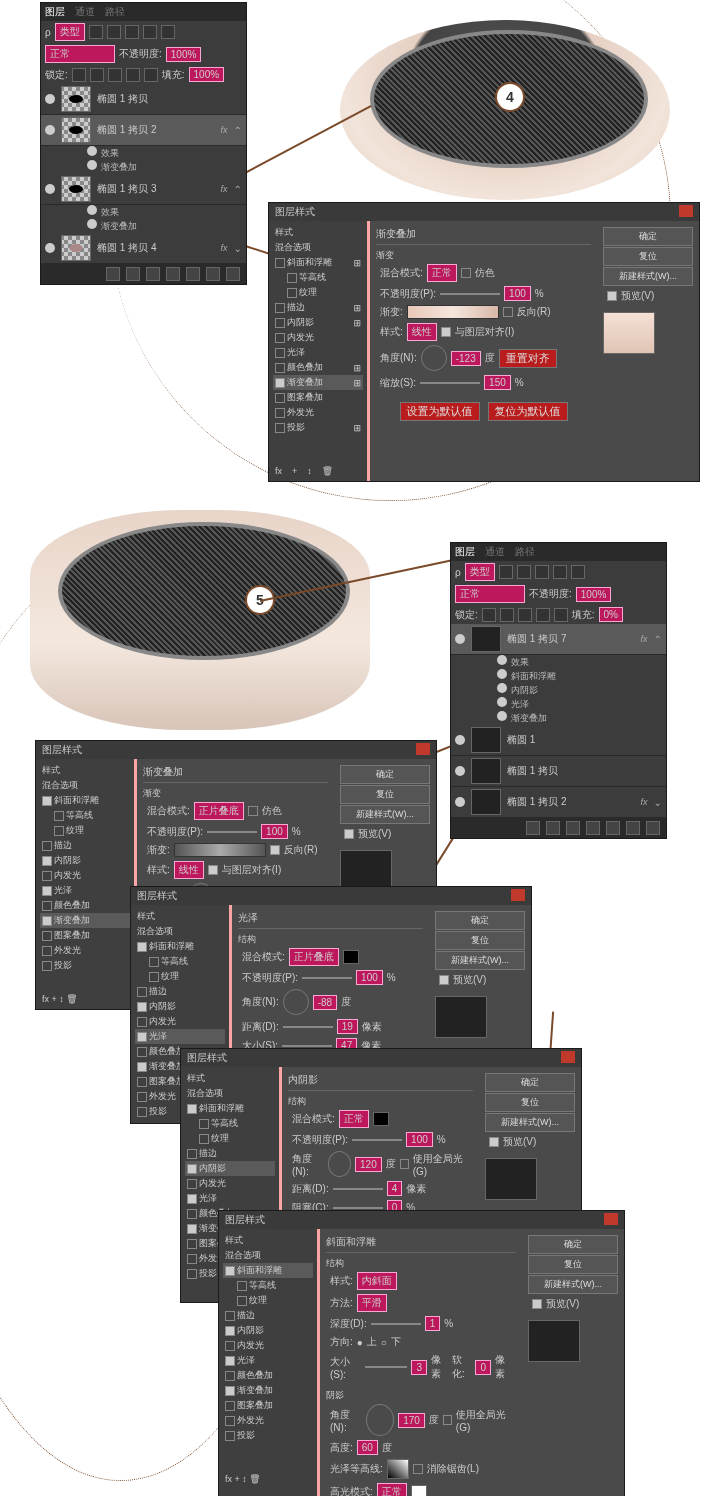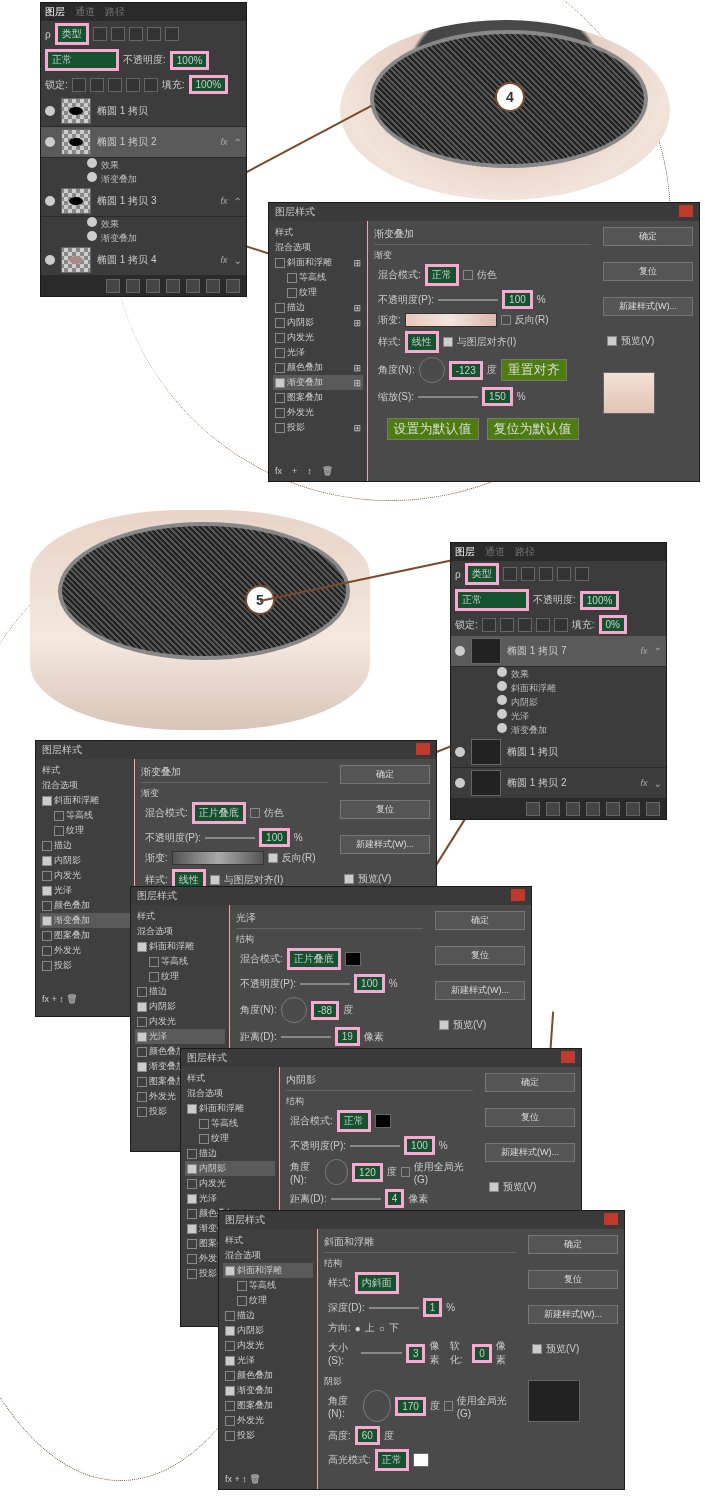--- a/index.html
+++ b/index.html
@@ -1,47 +1,47 @@
 <!DOCTYPE html>
 <html><head>
 <meta charset="utf-8">
 <style>
 body{margin:0;background:#fff;font-family:"Microsoft YaHei",sans-serif;font-size:10px;color:#ccc;position:relative;width:705px;height:1496px;overflow:hidden}
 .panel{position:absolute;background:#3c3c3c;border:1px solid #1a1a1a}
 .panel-hdr{background:#2a2a2a;display:flex;padding:2px 4px;gap:10px;font-size:10px}
 .tab-act{color:#fff}
 .tab-ina{color:#777}
 .row{display:flex;align-items:center;gap:4px;padding:2px 4px;font-size:10px}
-.sel{background:#14532d;border:3px solid #f9a8d4;padding:1px 4px;color:#ccc;font-size:10px}
+.sel{background:#be185d;border:1px solid #f9a8d4;padding:1px 4px;color:#ccc;font-size:10px}
 .ico{width:12px;height:12px;border:1px solid #666;display:inline-block;background:#333}
 .thumb{width:28px;height:24px;background:repeating-conic-gradient(#888 0% 25%,#ccc 0% 50%) 50%/8px 8px;border:1px solid #666;display:flex;align-items:center;justify-content:center}
 .thumb.dark{background:#222}
 .layer-row{display:flex;align-items:center;gap:6px;padding:2px 4px;border-bottom:1px solid #2a2a2a}
 .eye{width:10px;height:10px;border-radius:50%;background:#ccc}
 .fx{color:#aaa;font-style:italic;font-size:9px;margin-left:auto}
 .sub{padding-left:46px;font-size:9px;color:#bbb}
 .ftr{display:flex;gap:6px;padding:3px 6px;background:#2a2a2a;justify-content:flex-end}
 .ftr span{width:12px;height:12px;background:#444;border:1px solid #666}
 .dlg{position:absolute;background:#4a4a4a;border:1px solid #1a1a1a}
 .dlg-t{background:#3a3a3a;padding:2px 6px;font-size:10px;display:flex;justify-content:space-between}
 .dlg-x{width:14px;height:12px;background:#c0392b}
 .dlg-body{display:flex}
-.dlg-side{width:90px;background:#3f3f3f;padding:4px;font-size:9px;border-right:1px solid #fca5a5}
+.dlg-side{width:90px;background:#3f3f3f;padding:4px;font-size:9px;border-right:3px solid #fca5a5}
 .dlg-side div{padding:1px 2px;display:flex;align-items:center;gap:2px}
 .chk{width:8px;height:8px;border:1px solid #888;display:inline-block}
 .chk.on{background:#ccc}
 .dlg-side .act{background:#5a5a5a}
 .dlg-main{flex:1;padding:6px;font-size:9px}
 .dlg-main .hd{font-size:10px;padding-bottom:3px;border-bottom:1px solid #666;margin-bottom:4px}
-.dlg-btns{width:90px;padding:6px;display:flex;flex-direction:column;gap:16px}
+.dlg-btns{width:90px;padding:6px;display:flex;flex-direction:column;gap:1px}
 .btn{background:#555;border:1px solid #777;padding:2px;text-align:center;font-size:9px;color:#ddd}
 .sw{width:50px;height:40px;border:1px solid #666;margin-top:6px}
 .grad-sw{width:90px;height:12px;background:linear-gradient(90deg,#e8c8b8,#f5e5dd,#d8b8a8);border:1px solid #333;display:inline-block}
 .grad-gr{width:90px;height:12px;background:linear-gradient(90deg,#555,#aaa,#555);border:1px solid #333;display:inline-block}
-.mini-btn{background:#4d7c0f;border:1px solid #777;padding:1px 6px;font-size:13px;color:#ddd;display:inline-block}
+.mini-btn{background:#b91c1c;border:1px solid #777;padding:1px 6px;font-size:11px;color:#ddd;display:inline-block}
 .dial{width:24px;height:24px;border:1px solid #777;border-radius:50%;display:inline-block;position:relative}
 .speaker{position:absolute;border-radius:50%}
 .badge{position:absolute;width:26px;height:26px;border-radius:50%;background:#fff;border:2px solid #7a4a2a;display:flex;align-items:center;justify-content:center;font-weight:bold;color:#333;font-size:14px}
 .arrow{position:absolute;background:#7a4a2a;height:2px;transform-origin:left center}
 .dotted{position:absolute;border:1px dotted #7a4a2a;background:none}
 </style>
 </head>
 <body>
 
 <div class="dotted" style="left:110px;top:-60px;width:560px;height:560px;border-radius:50%;border-left:none;border-top:none"></div>
@@ -303,20 +303,25 @@
       <span style="color:#aaa">⌃</span>
     </div>
   <div class="sub"><span class="eye" style="display:inline-block;margin-right:4px"></span><span>效果</span></div>
   <div class="sub"><span class="eye" style="display:inline-block;margin-right:4px"></span><span>斜面和浮雕</span></div>
   <div class="sub"><span class="eye" style="display:inline-block;margin-right:4px"></span><span>内阴影</span></div>
   <div class="sub"><span class="eye" style="display:inline-block;margin-right:4px"></span><span>光泽</span></div>
   <div class="sub"><span class="eye" style="display:inline-block;margin-right:4px"></span><span>渐变叠加</span></div>
   <div class="layer-row">
       <span class="eye"></span>
       <div class="thumb dark"></div>
+      <span>椭圆 1</span>
+    </div>
+  <div class="layer-row">
+      <span class="eye"></span>
+      <div class="thumb dark"></div>
       <span>椭圆 1 拷贝</span>
     </div>
   <div class="layer-row">
       <span class="eye"></span>
       <div class="thumb dark"></div>
       <span>椭圆 1 拷贝 2</span>
       <span class="fx">fx</span>
       <span style="color:#aaa">⌄</span>
     </div>
   <div class="ftr">
@@ -748,20 +753,24 @@
       <div style="margin-top:30px">fx + ↕ 🗑</div>
     </div>
     <div class="dlg-main">
       <div class="hd">斜面和浮雕</div>
       <div>结构</div>
       <div class="row">
           <span>样式:</span>
           <span class="sel">内斜面</span>
         </div>
       <div class="row">
+          <span>方法:</span>
+          <span class="sel">平滑</span>
+        </div>
+      <div class="row">
           <span>深度(D):</span>
           <span style="width:50px;height:2px;background:#888"></span>
           <span class="sel">1</span>
           <span>%</span>
         </div>
       <div class="row"><span>方向:</span> ●<span>上</span> ○<span>下</span></div>
       <div class="row">
           <span>大小(S):</span>
           <span style="width:50px;height:2px;background:#888"></span>
           <span class="sel">3</span>
@@ -778,20 +787,26 @@
           <span>度</span> 
           <span class="chk"></span>
           <span>使用全局光(G)</span>
         </div>
       <div class="row">
           <span>高度:</span>
           <span class="sel">60</span>
           <span>度</span>
         </div>
       <div class="row">
+          <span>光泽等高线:</span>
+          <span style="width:20px;height:18px;background:linear-gradient(to top right,#000,#fff);border:1px solid #666"></span> 
+          <span class="chk"></span>
+          <span>消除锯齿(L)</span>
+        </div>
+      <div class="row">
           <span>高光模式:</span>
           <span class="sel">正常</span>
           <span style="width:14px;height:12px;background:#fff;border:1px solid #666"></span>
         </div>
 
     </div>
     <div class="dlg-btns">
         <div class="btn">确定</div>
         <div class="btn">复位</div>
         <div class="btn">新建样式(W)...</div>

